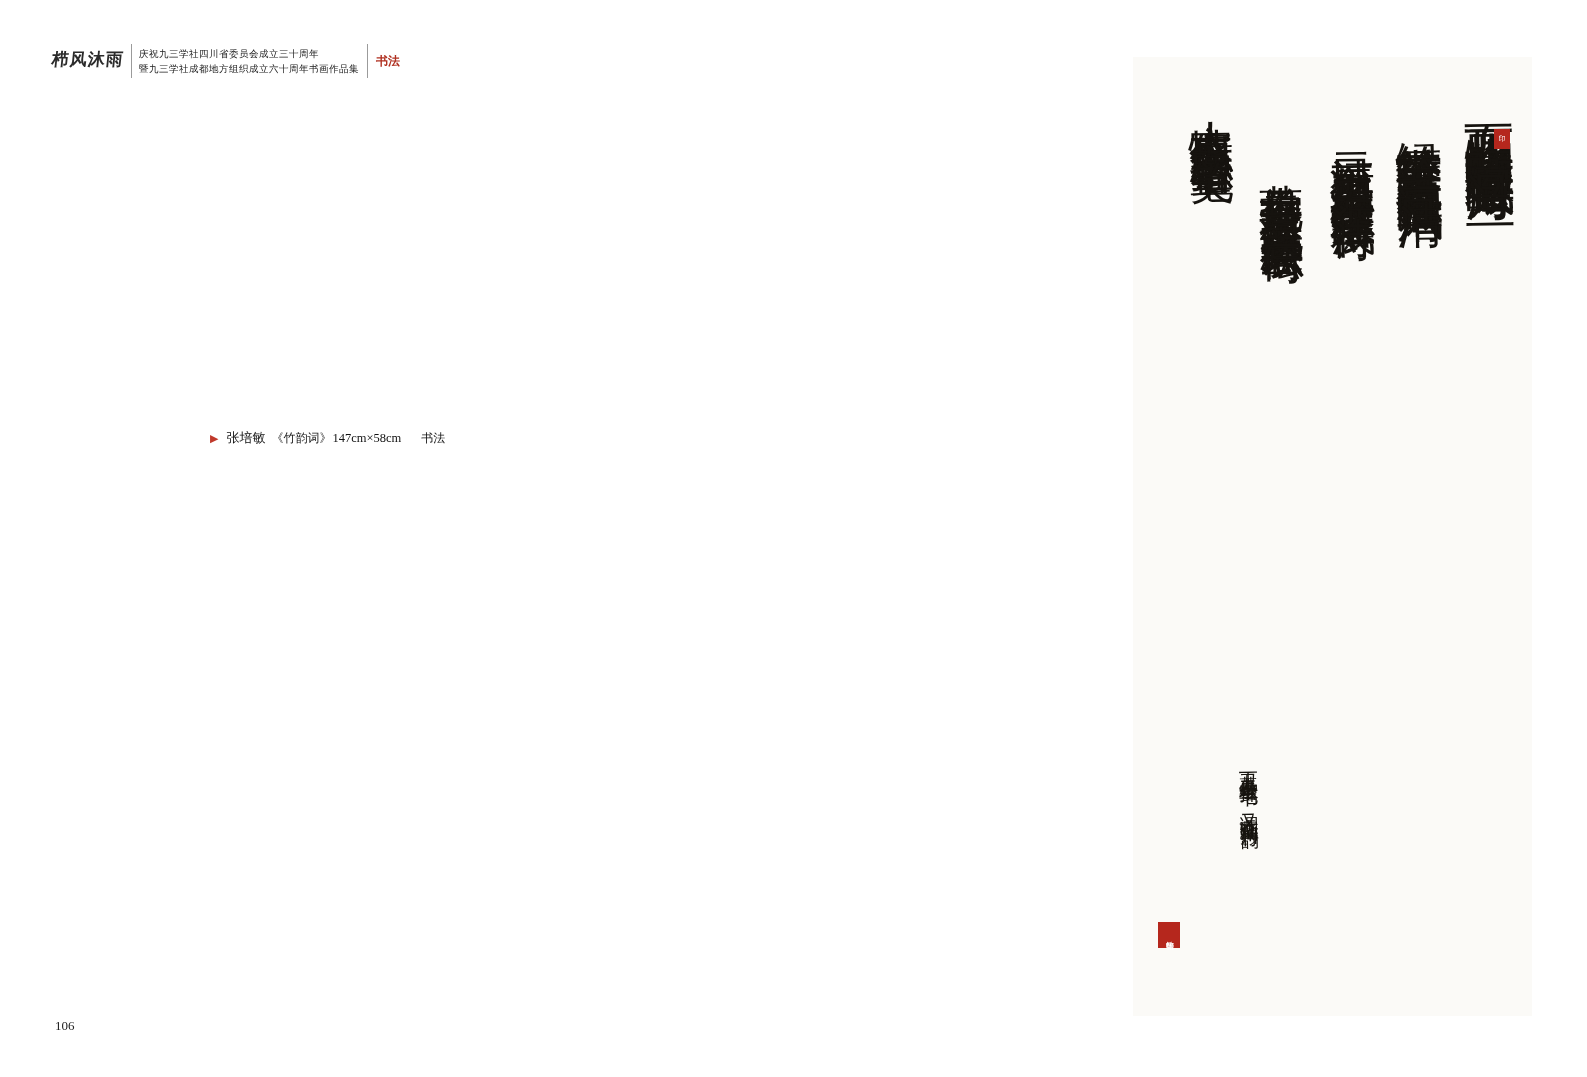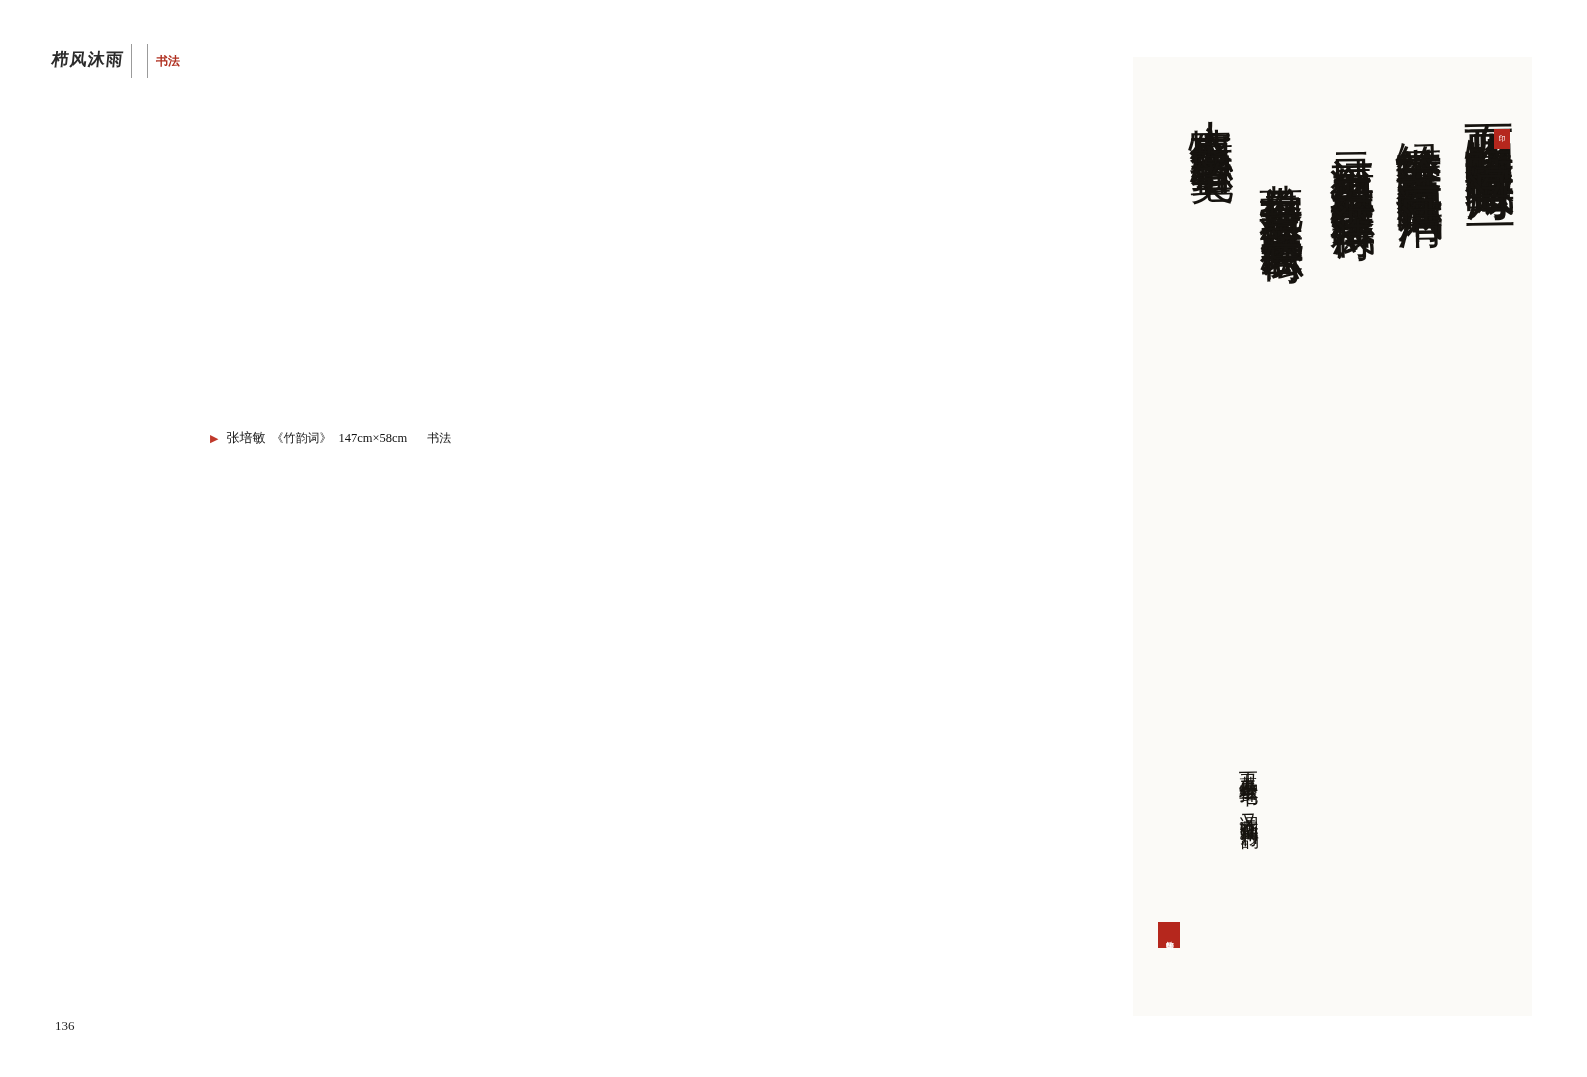--- a/index.html
+++ b/index.html
@@ -93,21 +93,21 @@
   .caption-work {
     font-family: "DejaVu Sans", sans-serif;
     font-size: 12px;
     color: #111;
     margin-top: 32px;
   }
   .caption-size {
     font-family: "Liberation Serif", serif;
     font-size: 12.5px;
     color: #111;
-    margin-left: 7px;
+    margin-left: 1px;
   }
   .caption-type {
     font-family: "DejaVu Sans", sans-serif;
     font-size: 12px;
     color: #111;
     margin-left: 20px;
   }
 
   
   .page-number {
@@ -205,33 +205,37 @@
     inset: 0;
     pointer-events: none;
   }
 </style>
 </head>
 <body>
 
 <div class="header">
   <div class="header-logo">栉风沐雨</div>
   <div class="header-divider"></div>
+  <div class="header-lines">
+    <div class="header-line">庆祝九三学社四川省委员会成立三十周年</div>
+    <div class="header-line">暨九三学社成都地方组织成立六十周年书画作品集</div>
+  </div>
   <div class="header-divider2"></div>
   <div class="header-section">书法</div>
 </div>
 
 <div class="caption">
   <span class="caption-marker">▶</span>
   <span class="caption-artist">张培敏</span>
   <span class="caption-work">《竹韵词》</span>
   <span class="caption-size">147cm×58cm</span>
   <span class="caption-type">书法</span>
 </div>
 
-<div class="page-number">136</div>
+<div class="page-number">106</div>
 
 <div class="plate">
   <div class="plate-inner">
     <div class="col c1">而川万物生峰为腾竹旺跃杏青堪傲眠海月兰</div>
     <div class="col c2">绿筱世芸管阶年声人君一手独簪语巫居咽清风清</div>
     <div class="col c3">云清目之然来似玉堂三枝寺友以深辣掌出狂浅将诗</div>
     <div class="col c4">营拳抱月新泽更节扶疏凌云重绿美点宕以松倚写</div>
     <div class="col c5">人家情高似硬志居出孫名置美笔</div>
     <div class="sig">丁丑暮春培敏挥笔书 又调寄临江仙川竹韵</div>
     <div class="seal seal-top">印</div>

